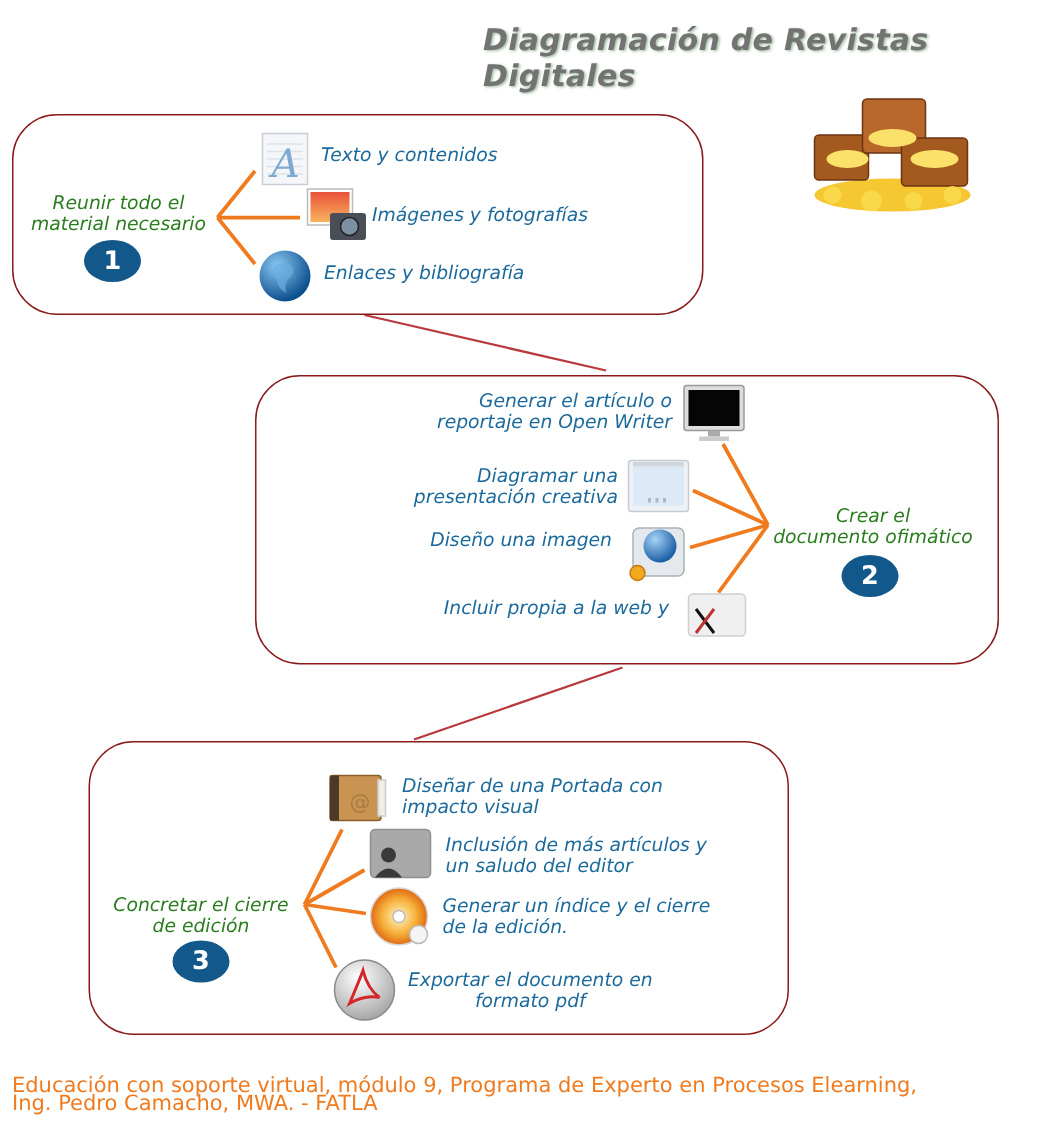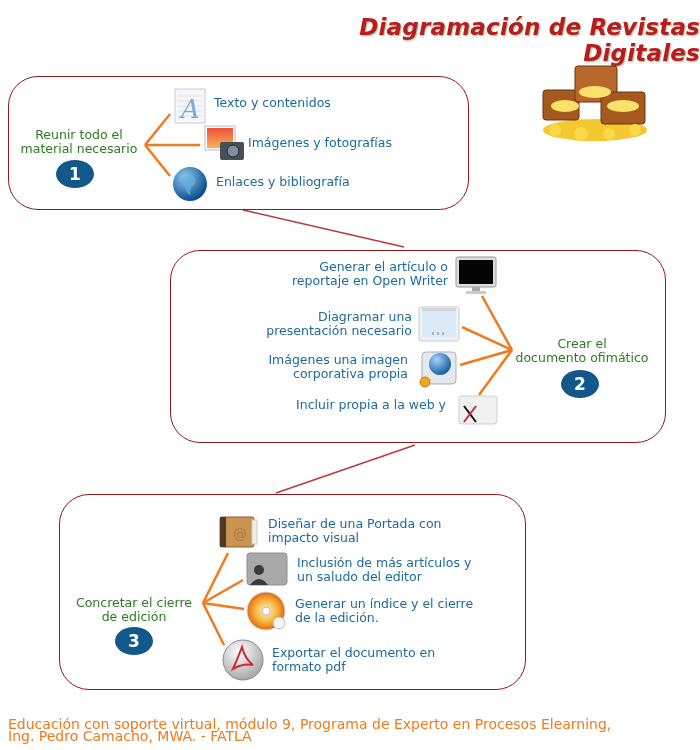--- a/index.html
+++ b/index.html
@@ -1,23 +1,23 @@
 <!DOCTYPE html>
 <html><head>
 <meta charset="utf-8">
 <style>
   html, body { margin:0; padding:0; background:#ffffff; }
   body { width:700px; height:750px; position:relative; overflow:hidden;
          font-family:"DejaVu Sans", sans-serif; }
   .title { position:absolute; left:322px; top:14px; font-family:"DejaVu Sans", sans-serif;
-           font-size:23px; font-style:italic; font-weight:bold; color:#b91c1c;
-           text-shadow:1px 1px 2px #9ab89a; letter-spacing:0.2px;text-align:right; }
+           font-size:20px; font-style:italic; font-weight:bold; color:#737373;
+           text-shadow:1px 1px 2px #9ab89a; letter-spacing:0.2px; }
   svg.lines { position:absolute; left:0; top:0; width:700px; height:750px; }
   .box { position:absolute; border:1.5px solid #8b1a1a; border-radius:30px; box-sizing:border-box; }
-  .txt { position:absolute; font-size:12.5px; line-height:14px; color:#1c6a9c; white-space:nowrap; }
+  .txt { position:absolute; font-size:12.5px; line-height:14px; color:#1c6a9c; white-space:nowrap;font-style:italic; }
   .green { color:#2a7d1e; text-align:center; }
   .right { text-align:right; }
   .badge { position:absolute; width:38px; height:28px; border-radius:50%; background:#13588a;
            color:#fff; font-weight:bold; font-size:17px; text-align:center; line-height:28px; }
   .icon { position:absolute; }
   .footer { position:absolute; left:8px; top:718px; font-size:14px; line-height:12px; color:#f07a1e; }
 </style>
 </head>
 <body>
 
@@ -116,36 +116,35 @@
 </div>
 <svg class="icon" style="left:455px;top:256px" width="42" height="40" viewBox="0 0 42 40">
   <rect x="1" y="1" width="40" height="30" rx="2" fill="#ddd" stroke="#999"></rect>
   <rect x="4" y="4" width="34" height="24" fill="#050505"></rect>
   <rect x="17" y="31" width="8" height="4" fill="#aaa"></rect>
   <rect x="11" y="35" width="20" height="3" fill="#ccc"></rect>
 </svg>
 
 <div class="txt right" style="left:240px;top:310px;width:172px;">
   <div>Diagramar una</div>
-  <div>presentación necesario</div>
+  <div>presentación creativa</div>
 </div>
 <svg class="icon" style="left:418px;top:306px" width="42" height="36" viewBox="0 0 42 36">
   <rect x="1" y="1" width="40" height="34" rx="2" fill="#eef2f6" stroke="#c5ccd4"></rect>
   <rect x="4" y="5" width="34" height="26" fill="#dce9f7"></rect>
   <rect x="4" y="2" width="34" height="3" fill="#d0d6dc"></rect>
   <g fill="#aeb8c2">
       <rect x="14" y="26" width="2" height="3"></rect>
       <rect x="19" y="26" width="2" height="3"></rect>
       <rect x="24" y="26" width="2" height="3"></rect>
     </g>
 </svg>
 
 <div class="txt right" style="left:240px;top:353px;width:168px;">
-  <div>Imágenes una imagen</div>
-  <div>corporativa propia</div>
+  <div>Diseño una imagen</div>
 </div>
 <svg class="icon" style="left:418px;top:346px" width="42" height="42" viewBox="0 0 42 42">
   <rect x="4" y="6" width="34" height="32" rx="4" fill="#e5e8ec" stroke="#aab1b9"></rect>
   <defs>
       <radialGradient id="dg" cx="0.35" cy="0.3" r="0.7">
         <stop offset="0" stop-color="#a7d3f5"></stop>
         <stop offset="1" stop-color="#1b5fa6"></stop>
       </radialGradient>
     </defs>
   <circle cx="22" cy="18" r="11" fill="url(#dg)"></circle>
@@ -216,21 +215,21 @@
 <svg class="icon" style="left:221px;top:639px" width="44" height="42" viewBox="0 0 44 42">
   <defs>
       <radialGradient id="pdfg" cx="0.4" cy="0.3" r="0.7">
         <stop offset="0" stop-color="#ffffff"></stop>
         <stop offset="1" stop-color="#a8a8a8"></stop>
       </radialGradient>
     </defs>
   <circle cx="22" cy="21" r="20" fill="url(#pdfg)" stroke="#8a8a8a"></circle>
   <path d="M21 8 q-3 8 -9 22 q10 -6 20 -4 q-8 -6 -11 -18z" fill="none" stroke="#d4262b" stroke-width="2"></path>
 </svg>
-<div class="txt" style="left:272px;top:646px;">
+<div class="txt" style="left:272px;top:646px;text-align:center;">
   <div>Exportar el documento en</div>
   <div>formato pdf</div>
 </div>
 
 <div class="footer">
   <div>Educación con soporte virtual, módulo 9, Programa de Experto en Procesos Elearning,</div>
   <div>Ing. Pedro Camacho, MWA. - FATLA</div>
 </div>
 
 </body></html>

